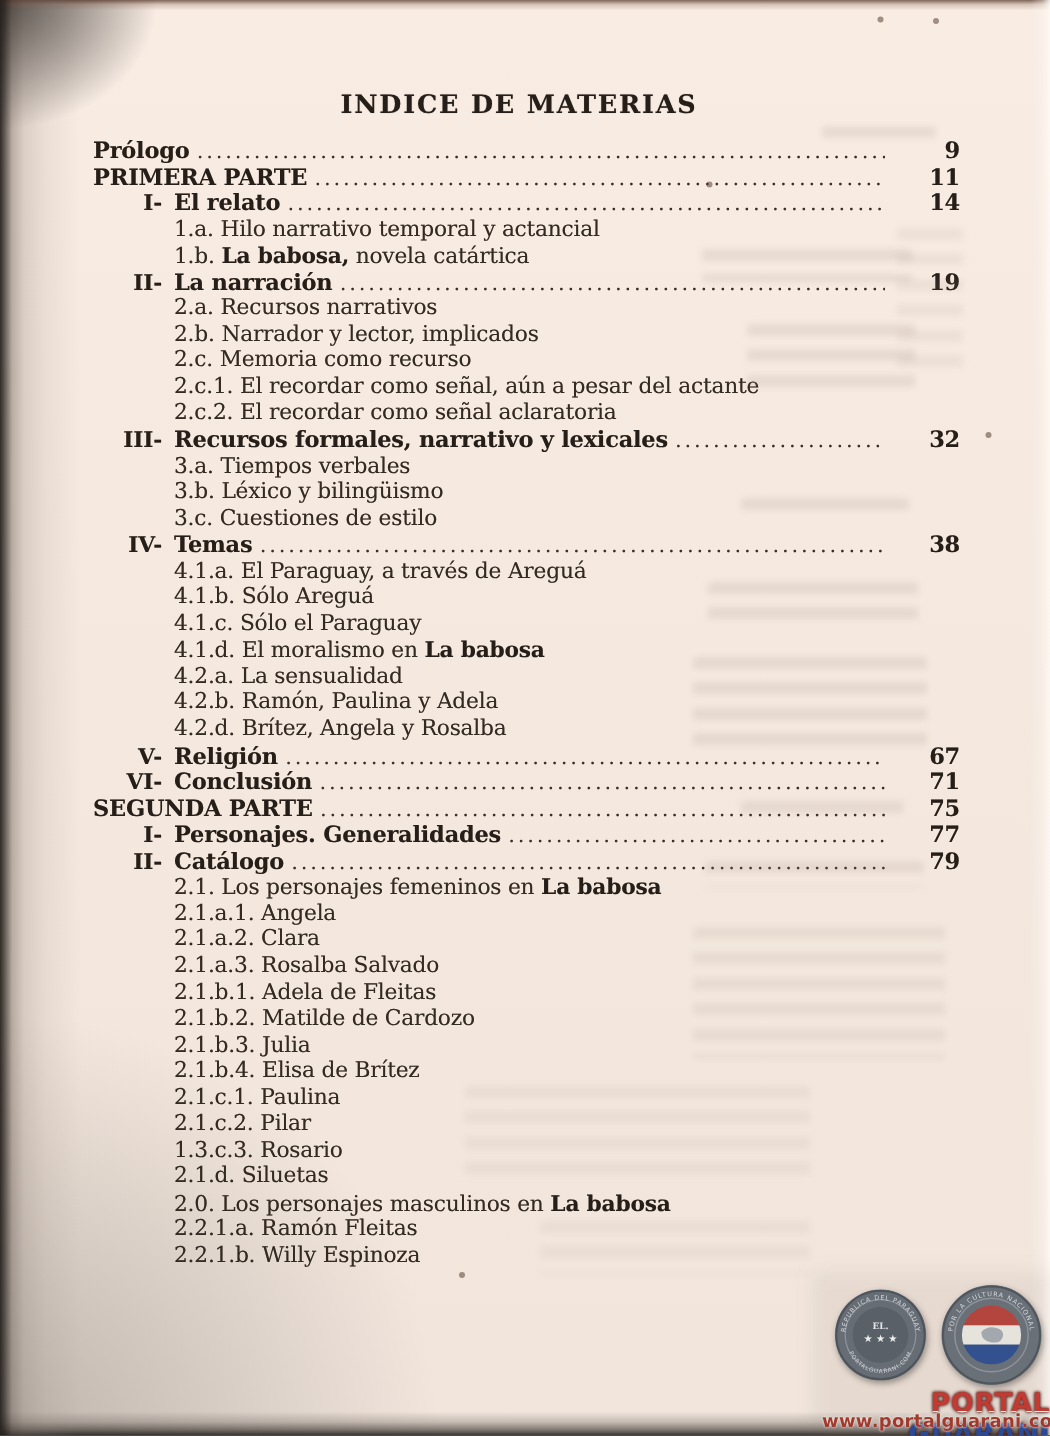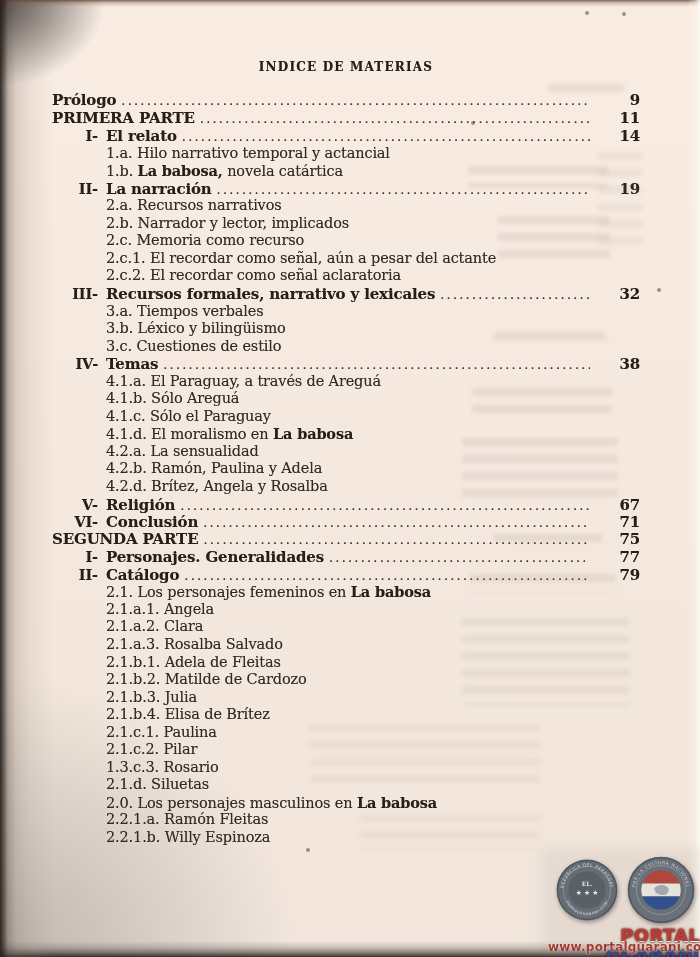--- a/index.html
+++ b/index.html
@@ -10,28 +10,29 @@
       linear-gradient(90deg, rgba(38,32,28,.95) 0px, rgba(38,32,28,.72) 3px, rgba(90,78,70,.40) 8px, rgba(128,115,106,.24) 16px, rgba(150,137,127,.13) 30px, rgba(0,0,0,0) 54px),
       linear-gradient(270deg, rgba(253,249,244,.90) 0px, rgba(253,249,244,.35) 5px, rgba(0,0,0,0) 13px),
       linear-gradient(180deg, rgba(88,55,42,.75) 0px, rgba(120,82,64,.28) 3px, rgba(0,0,0,0) 7px),
       linear-gradient(0deg, rgba(40,35,31,.92) 0px, rgba(40,35,31,.55) 4px, rgba(70,61,55,.25) 9px, rgba(0,0,0,0) 16px),
       radial-gradient(60% 42% at 0% 100%, rgba(105,99,93,.38), rgba(0,0,0,0) 70%),
       radial-gradient(20% 12% at 0% 0%, rgba(30,26,23,.80), rgba(0,0,0,0) 75%),
       linear-gradient(180deg, #f8ece3 0%, #f5e9e0 35%, #f3e7dd 75%, #f1e5dc 100%);
   }
   .title{
     position:absolute;top:60px;left:52px;width:588px;margin:0;
-    text-align:center;font-size:12px;font-weight:bold;letter-spacing:1.2px;
+    text-align:center;font-size:17px;font-weight:bold;letter-spacing:1.2px;
     color:#261f19;text-shadow:0 0 .5px rgba(56,40,30,.55);
   }
   .toc{position:absolute;top:92px;left:52px;width:588px;}
   .row{
     display:flex;align-items:baseline;height:17.55px;line-height:17.55px;
     font-size:14.5px;letter-spacing:-.15px;white-space:nowrap;
     text-shadow:0 0 .4px rgba(56,40,30,.45);
+    margin-left:10px;
   }
   .row .num{flex:0 0 46px;text-align:right;font-weight:bold;margin-right:8px;color:#261f19;}
   .row.indent2 .lbl{padding-left:54px;}
   .row .lbl{flex:0 0 auto;}
   .row .lbl .b{font-weight:bold;color:#261f19;}
   .row.head .lbl{font-weight:bold;font-size:15px;color:#261f19;}
   .dots{
     flex:1 1 auto;overflow:hidden;margin:0 8px 0 5px;
     font-size:13px;letter-spacing:2.2px;color:#3a2f26;
   }

